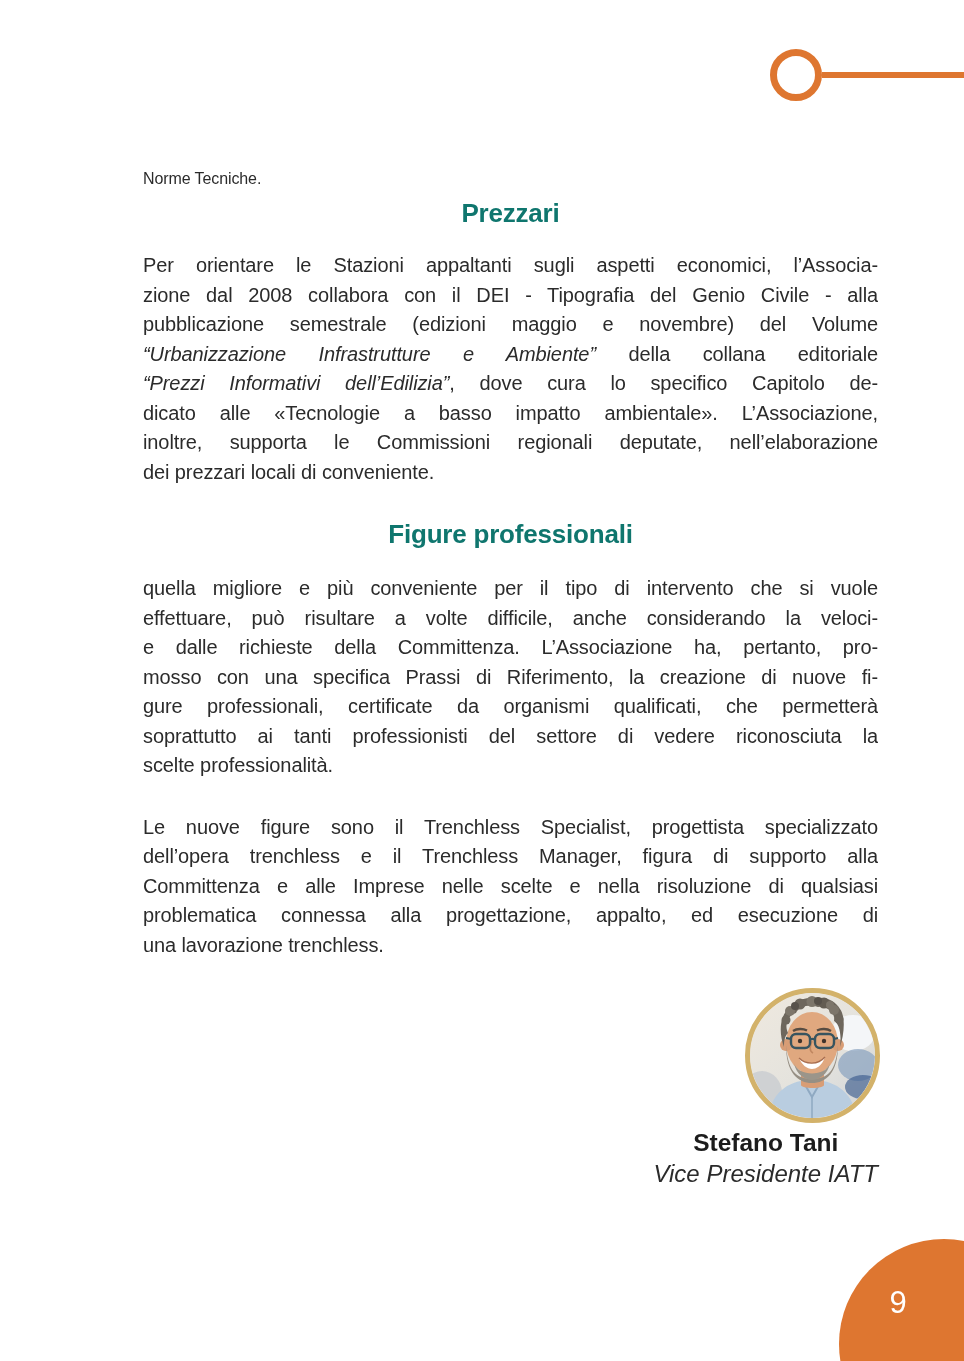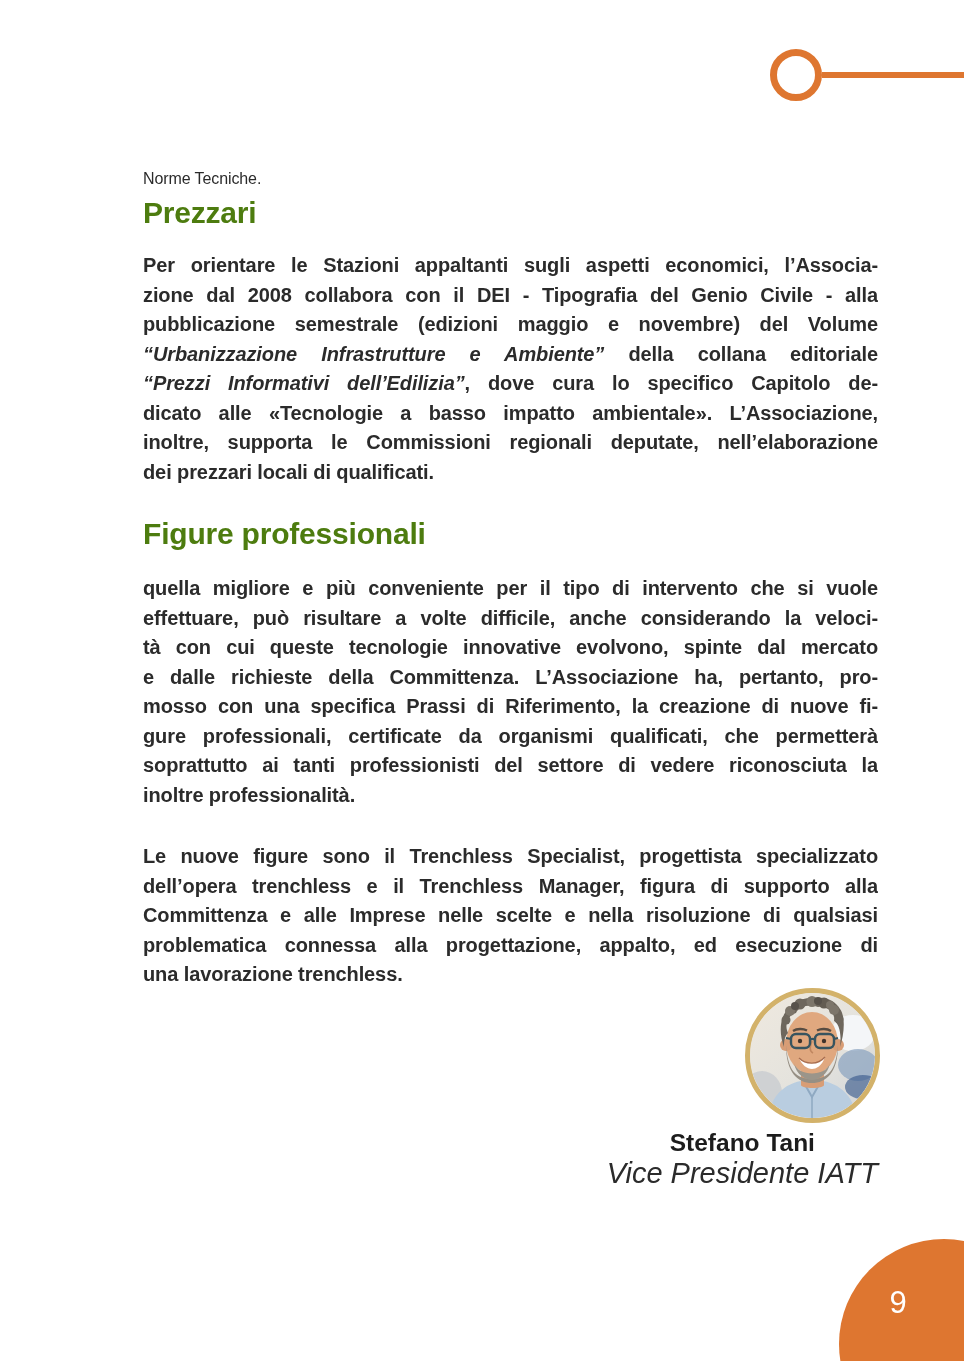--- a/index.html
+++ b/index.html
@@ -8,45 +8,45 @@
     font-family:"Liberation Sans","DejaVu Sans",sans-serif;
     color:#2b2b2b;overflow:hidden;
   }
   .page{position:absolute;inset:0;}
   
   .ornament{position:absolute;left:766px;top:45px;}
   
   .content{position:absolute;left:143px;top:164px;width:735px;}
   .kicker{font-size:16px;line-height:30px;margin:0;letter-spacing:-0.1px;}
   .heading{
-    font-size:30px;line-height:30px;font-weight:bold;
-    margin:4px 0 0 0;color:#4d7c0f;letter-spacing:-0.2px;
+    font-size:26px;line-height:30px;font-weight:bold;text-align:center;
+    margin:4px 0 0 0;color:#0f766e;letter-spacing:-0.2px;
   }
   .heading.second{margin-top:32px;}
   .para{margin:0;}
   .para.p1{margin-top:23px;}
   .para.p2{margin-top:25px;}
   .para.p3{margin-top:32px;}
   .para .line{
     height:29.5px;line-height:29.5px;font-size:20px;letter-spacing:-0.1px;
-    text-align:justify;text-align-last:justify;overflow:hidden;white-space:normal;font-weight:bold;
+    text-align:justify;text-align-last:justify;overflow:hidden;white-space:normal;
   }
   .para .line.last{text-align-last:left;}
   .it{font-style:italic;}
   
   .photo{
     position:absolute;left:745px;top:988px;width:135px;height:135px;
     border-radius:50%;border:5px solid #d3b26a;box-sizing:border-box;
     overflow:hidden;background:#e9e5de;
   }
   .photo svg{display:block;width:125px;height:125px;}
   
   .caption{position:absolute;right:86px;top:1128px;text-align:center;}
   .caption .name{font-size:24.5px;font-weight:bold;line-height:30px;color:#1c1c1c;}
-  .caption .role{font-size:29px;font-style:italic;line-height:31px;color:#2b2b2b;}
+  .caption .role{font-size:24px;font-style:italic;line-height:31px;color:#2b2b2b;}
   
   .page-badge{
     position:absolute;left:839px;top:1239px;width:210px;height:210px;
     border-radius:50%;
   }
   .page-badge .num{
     position:absolute;left:44px;top:46px;width:30px;text-align:center;
     font-size:31px;color:#ffffff;font-weight:normal;
   }
 </style>
@@ -65,33 +65,32 @@
 
     <h1 class="heading">Prezzari</h1>
     <div class="para p1">
         <div class="line"><span>Per orientare le Stazioni appaltanti sugli aspetti economici, l’Associa-</span></div>
         <div class="line"><span>zione dal 2008 collabora con il DEI - Tipografia del Genio Civile - alla</span></div>
         <div class="line"><span>pubblicazione semestrale (edizioni maggio e novembre) del Volume</span></div>
         <div class="line"><span class="it">“Urbanizzazione Infrastrutture e Ambiente”</span><span> della collana editoriale</span></div>
         <div class="line"><span class="it">“Prezzi Informativi dell’Edilizia”</span><span>, dove cura lo specifico Capitolo de-</span></div>
         <div class="line"><span>dicato alle «Tecnologie a basso impatto ambientale». L’Associazione,</span></div>
         <div class="line"><span>inoltre, supporta le Commissioni regionali deputate, nell’elaborazione</span></div>
-        <div class="line last"><span>dei prezzari locali di qualificati.</span></div>
+        <div class="line last"><span>dei prezzari locali di conveniente.</span></div>
       </div>
 
     <h1 class="heading second">Figure professionali</h1>
     <div class="para p2">
         <div class="line"><span>quella migliore e più conveniente per il tipo di intervento che si vuole</span></div>
         <div class="line"><span>effettuare, può risultare a volte difficile, anche considerando la veloci-</span></div>
-        <div class="line"><span>tà con cui queste tecnologie innovative evolvono, spinte dal mercato</span></div>
         <div class="line"><span>e dalle richieste della Committenza. L’Associazione ha, pertanto, pro-</span></div>
         <div class="line"><span>mosso con una specifica Prassi di Riferimento, la creazione di nuove fi-</span></div>
         <div class="line"><span>gure professionali, certificate da organismi qualificati, che permetterà</span></div>
         <div class="line"><span>soprattutto ai tanti professionisti del settore di vedere riconosciuta la</span></div>
-        <div class="line last"><span>inoltre professionalità.</span></div>
+        <div class="line last"><span>scelte professionalità.</span></div>
       </div>
     <div class="para p3">
         <div class="line"><span>Le nuove figure sono il Trenchless Specialist, progettista specializzato</span></div>
         <div class="line"><span>dell’opera trenchless e il Trenchless Manager, figura di supporto alla</span></div>
         <div class="line"><span>Committenza e alle Imprese nelle scelte e nella risoluzione di qualsiasi</span></div>
         <div class="line"><span>problematica connessa alla progettazione, appalto, ed esecuzione di</span></div>
         <div class="line last"><span>una lavorazione trenchless.</span></div>
       </div>
   </main>
 

